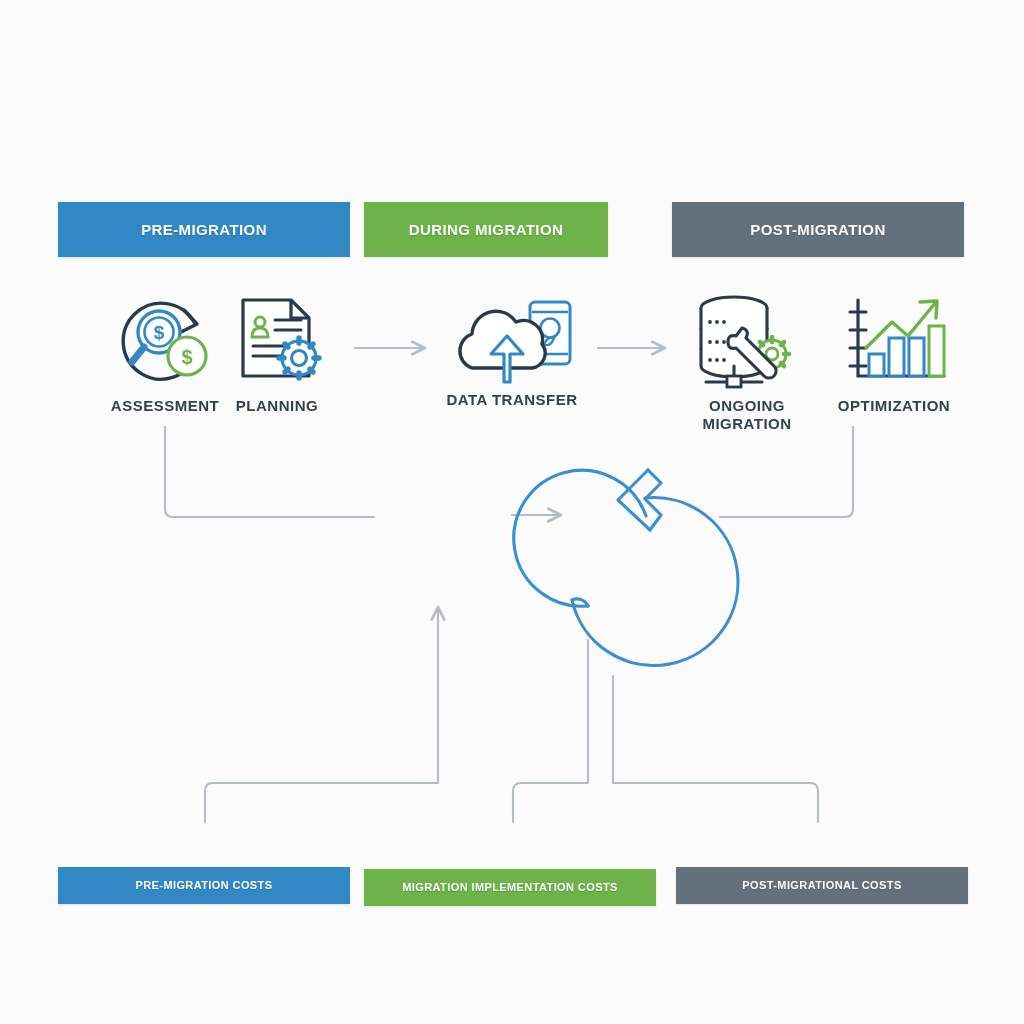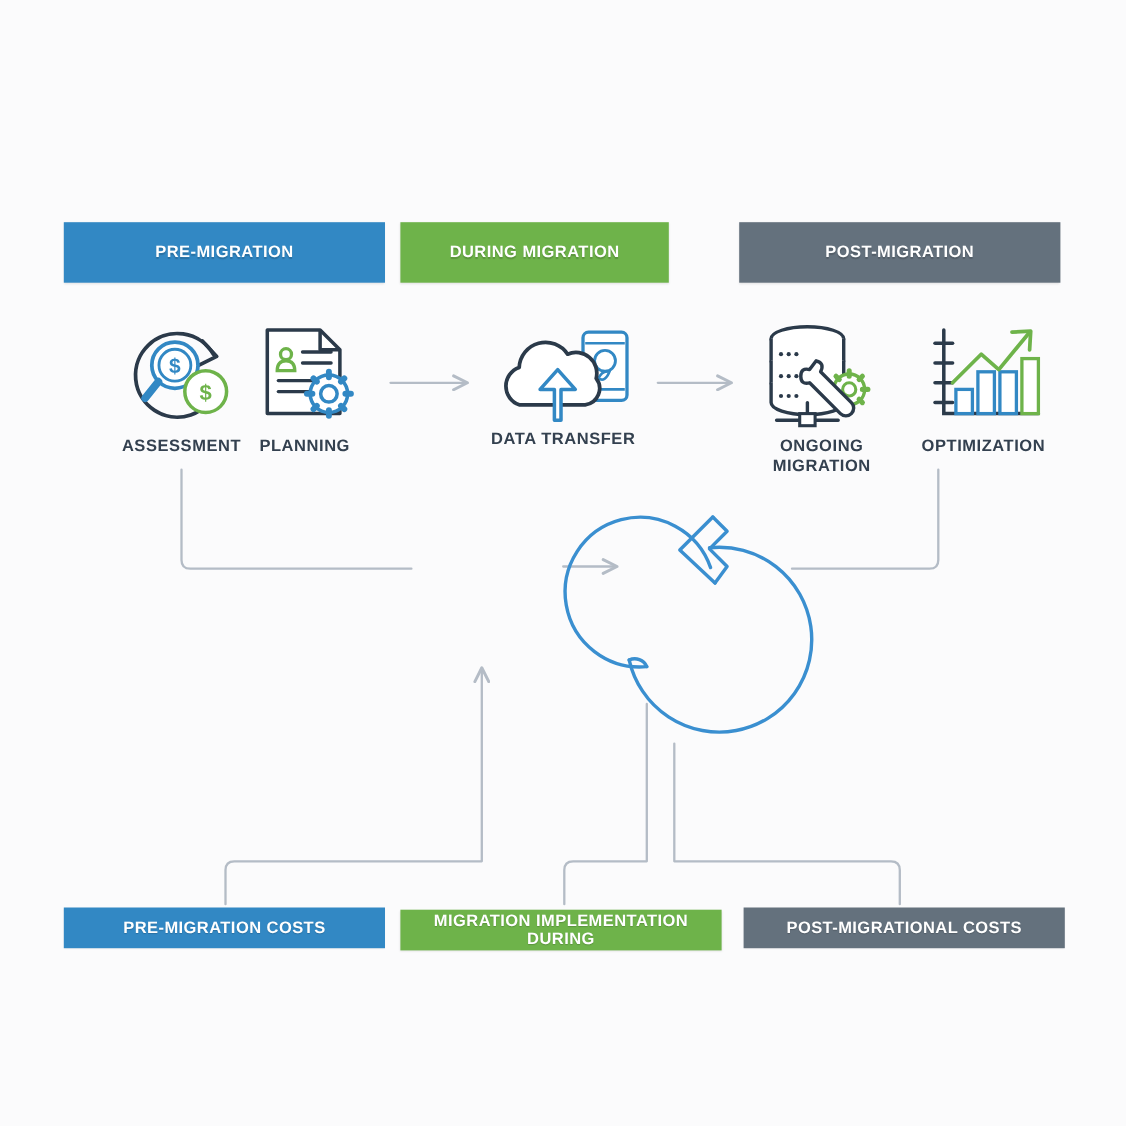--- a/index.html
+++ b/index.html
@@ -31,21 +31,21 @@
     box-sizing: border-box;
     color: #ffffff;
     font-weight: bold;
     letter-spacing: 0.4px;
     text-align: center;
     line-height: 1.05;
     text-shadow: 0 1px 1px rgba(0,0,0,0.18);
     box-shadow: 0 1px 2px rgba(0,0,0,0.10);
   }
   .bar-head { height: 55px; font-size: 15px; }
-  .bar-foot { height: 37px; font-size: 15px; }
+  .bar-foot { height: 37px; font-size: 11px; margin-top: 42px; }
 
   
   .node {
     position: absolute;
     display: flex;
     flex-direction: column;
     align-items: center;
   }
   .node .art {
     display: flex;
@@ -265,19 +265,19 @@
       </svg>
     </div>
     <div class="cap">OPTIMIZATION</div>
   </div>
 
 
   <div class="bar bar-foot" style="left:58px; top:825px; width:292px; background:#3288c4;">
     <span>PRE-MIGRATION COSTS</span>
   </div>
   <div class="bar bar-foot" style="left:364px; top:827px; width:292px; background:#6eb34a;">
-    <span>MIGRATION IMPLEMENTATION DURING</span>
+    <span>MIGRATION IMPLEMENTATION COSTS</span>
   </div>
   <div class="bar bar-foot" style="left:676px; top:825px; width:292px; background:#64717d;">
     <span>POST-MIGRATIONAL COSTS</span>
   </div>
 
 </div>
 
 </body></html>

